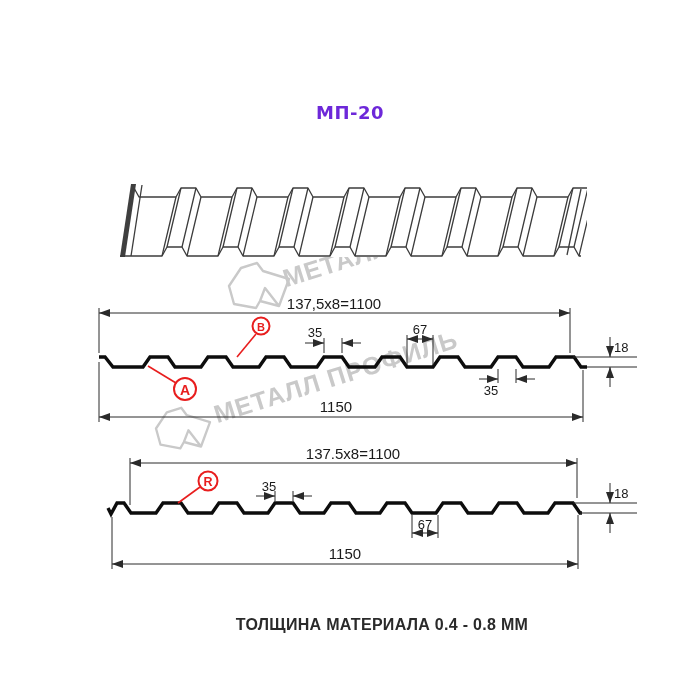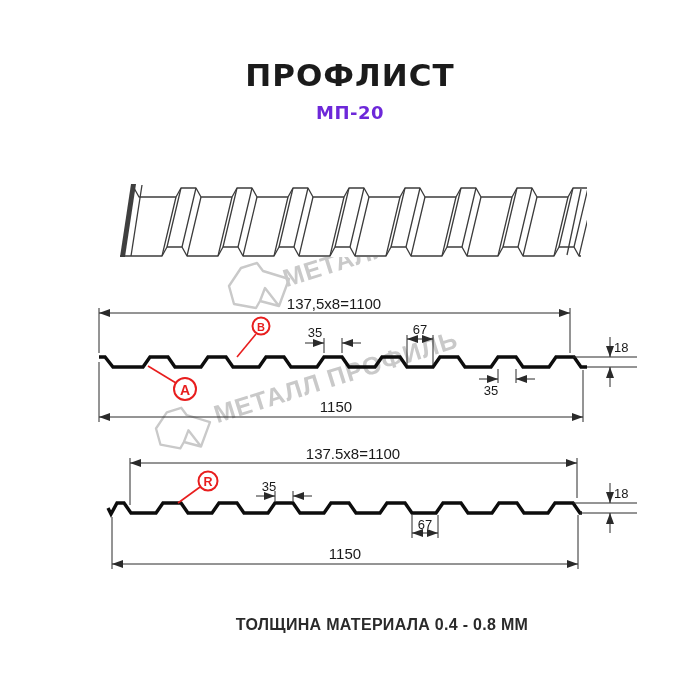--- a/index.html
+++ b/index.html
@@ -30,21 +30,20 @@
   <svg class="abs" style="left:226px;top:261px;" width="66" height="50" viewBox="0 0 66 50">
     <path d="M3,25 L15,7 L31,2 L37,10 L63,18 L53,45 L34,40 L30,47 L8,43 Z M34,40 L39,27 L53,45" fill="none" stroke="#c9c9c9" stroke-width="2.4" stroke-linejoin="round"></path>
   </svg>
   <div class="abs wm-text" style="left:288px;top:263px;">МЕТАЛЛ ПРОФИЛЬ</div>
 
   <svg class="abs" style="left:153px;top:406px;" width="60" height="45" viewBox="0 0 66 50">
     <path d="M3,25 L15,7 L31,2 L37,10 L63,18 L53,45 L34,40 L30,47 L8,43 Z M34,40 L39,27 L53,45" fill="none" stroke="#c9c9c9" stroke-width="2.6" stroke-linejoin="round"></path>
   </svg>
   <div class="abs wm-text" style="left:219px;top:399px;">МЕТАЛЛ ПРОФИЛЬ</div>
 
-  <div id="title" class="abs center">ПРОФЛИСТ</div>
   <div id="subtitle" class="abs center">МП-20</div>
 
   <svg class="abs" style="left:115px;top:160px;" width="472" height="105" viewBox="0 0 472 105">
     <polygon points="16,23 472,23 472,97 4,97" fill="#ffffff"></polygon>
     <polygon points="16,24 21,24 10,97 5,97" fill="#3f3f3f"></polygon>
     <path class="sheet" d="M27,25 L16,96"></path>
     <path class="sheet" d="M19,28 L24,37 H61 l5,-9 h15 l5,9 h31 l5,-9 h15 l5,9 h31 l5,-9 h15 l5,9 h31 l5,-9 h15 l5,9 h31 l5,-9 h15 l5,9 h31 l5,-9 h15 l5,9 h31 l5,-9 h15 l5,9 h31 l5,-9 h15 l5,9"></path>
     <path class="sheet" d="M5,96 H47 l5,-9 h15 l5,9 h31 l5,-9 h15 l5,9 h31 l5,-9 h15 l5,9 h31 l5,-9 h15 l5,9 h31 l5,-9 h15 l5,9 h31 l5,-9 h15 l5,9 h31 l5,-9 h15 l5,9 h31 l5,-9 h15 l5,9 h2"></path>
     <path class="sheet" d="M47,96 L61,37 M52,87 L66,28 M67,87 L81,28 M72,96 L86,37
          M103,96 L117,37 M108,87 L122,28 M123,87 L137,28 M128,96 L142,37

